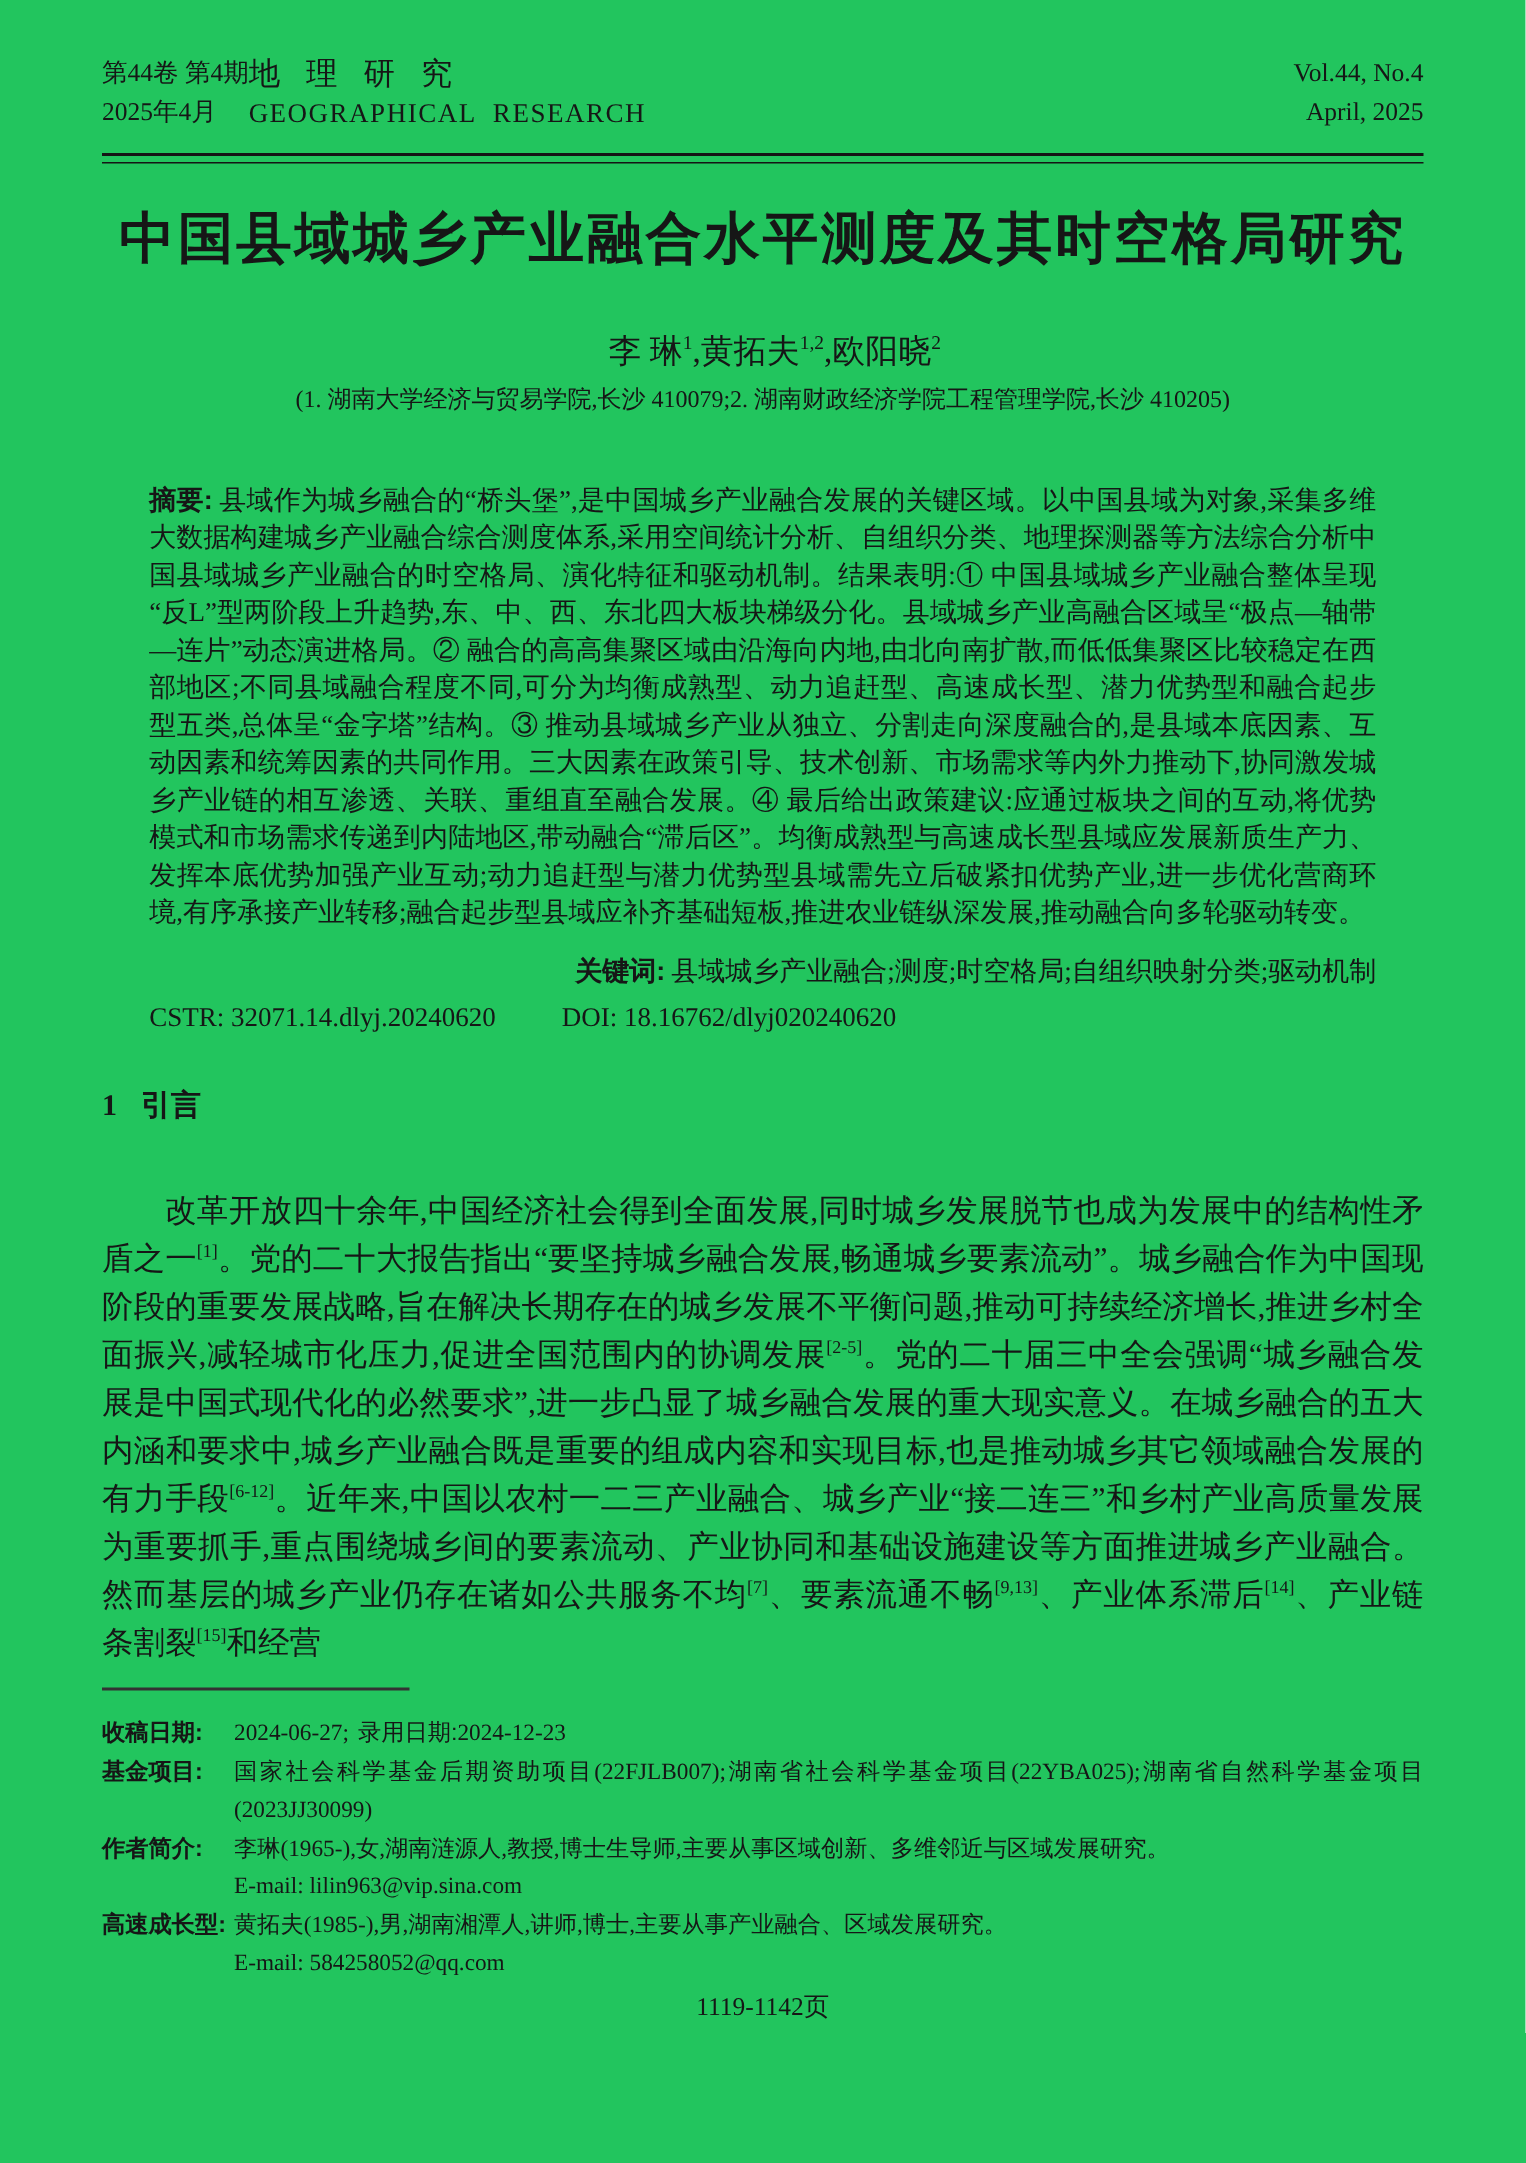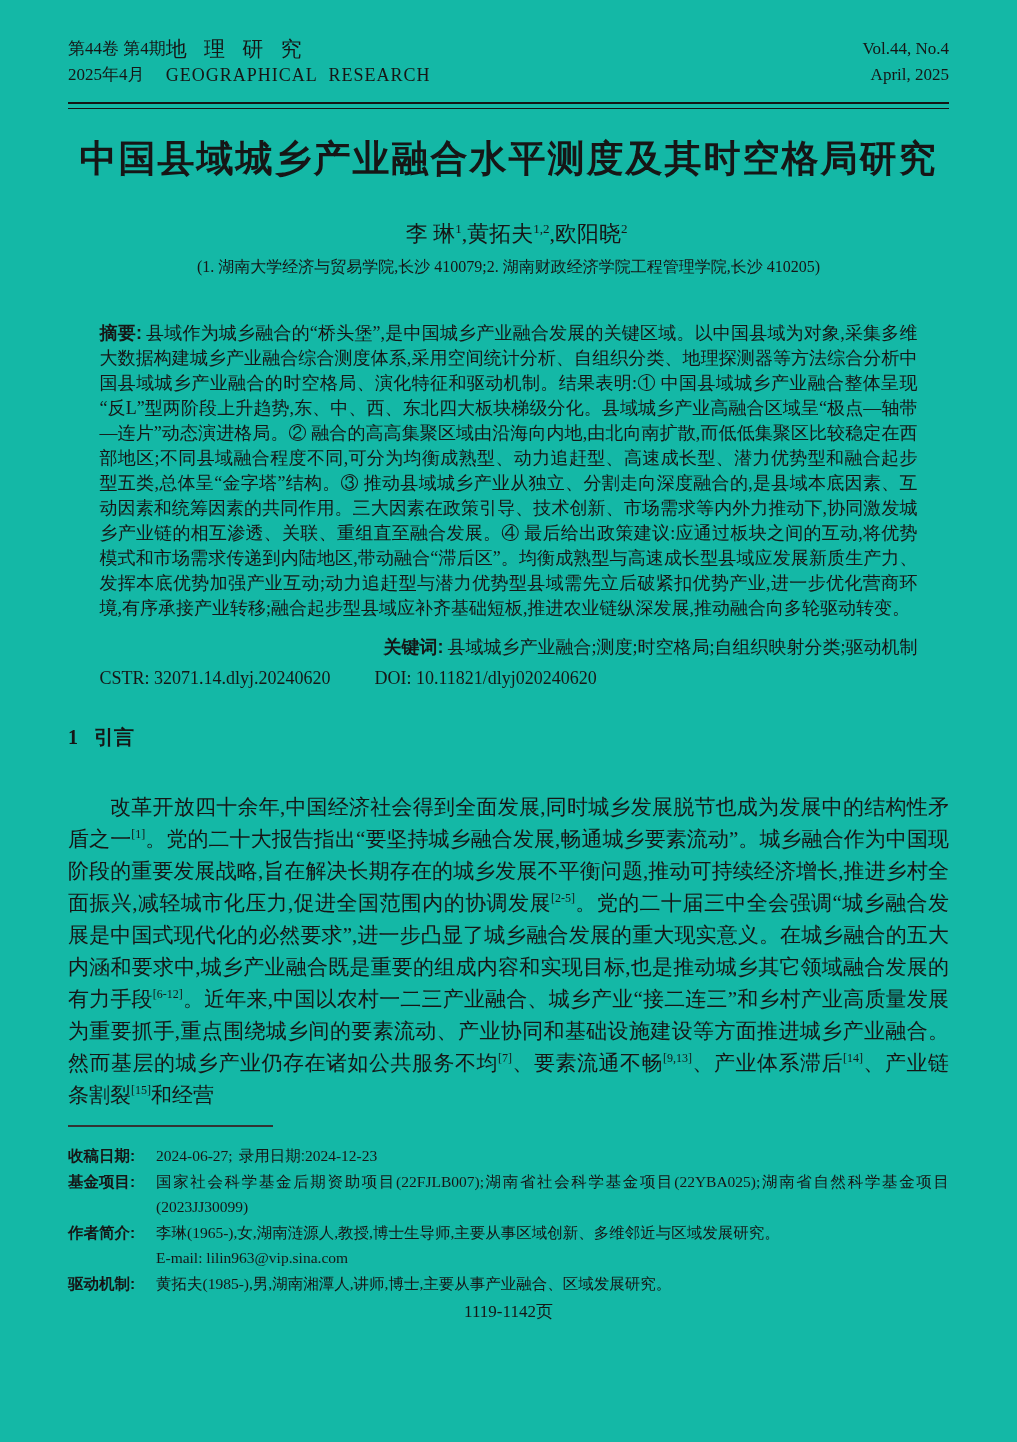--- a/index.html
+++ b/index.html
@@ -1,20 +1,20 @@
 <!DOCTYPE html>
 <html lang="zh"><head>
 <meta charset="utf-8">
 <style>
   html,body{margin:0;padding:0;background:#ffffff;}
   .page{
     position:relative;
     width:1017px;height:1442px;
     margin:0 auto;
-    background:#14b8a6;
+    background:#22c55e;
     color:#161616;
     overflow:hidden;
     font-family:"Liberation Serif","DejaVu Serif",serif;
   }
   .sans{font-family:"Liberation Sans","DejaVu Sans",sans-serif;}
 
   
   .jheader{
     margin:36px 68px 0 68px;
     display:flex;justify-content:space-between;align-items:flex-start;
@@ -144,21 +144,21 @@
 
   <div class="abstract">
     <span class="lbl">摘要:</span><span>县域作为城乡融合的“桥头堡”,是中国城乡产业融合发展的关键区域。以中国县域为对象,采集多维大数据构建城乡产业融合综合测度体系,采用空间统计分析、自组织分类、地理探测器等方法综合分析中国县域城乡产业融合的时空格局、演化特征和驱动机制。结果表明:① 中国县域城乡产业融合整体呈现“反L”型两阶段上升趋势,东、中、西、东北四大板块梯级分化。县域城乡产业高融合区域呈“极点—轴带—连片”动态演进格局。② 融合的高高集聚区域由沿海向内地,由北向南扩散,而低低集聚区比较稳定在西部地区;不同县域融合程度不同,可分为均衡成熟型、动力追赶型、高速成长型、潜力优势型和融合起步型五类,总体呈“金字塔”结构。③ 推动县域城乡产业从独立、分割走向深度融合的,是县域本底因素、互动因素和统筹因素的共同作用。三大因素在政策引导、技术创新、市场需求等内外力推动下,协同激发城乡产业链的相互渗透、关联、重组直至融合发展。④ 最后给出政策建议:应通过板块之间的互动,将优势模式和市场需求传递到内陆地区,带动融合“滞后区”。均衡成熟型与高速成长型县域应发展新质生产力、发挥本底优势加强产业互动;动力追赶型与潜力优势型县域需先立后破紧扣优势产业,进一步优化营商环境,有序承接产业转移;融合起步型县域应补齐基础短板,推进农业链纵深发展,推动融合向多轮驱动转变。</span>
   </div>
 
   <div class="keywords">
     <span class="lbl">关键词:</span><span>县域城乡产业融合;测度;时空格局;自组织映射分类;驱动机制</span>
   </div>
 
   <div class="ids">
-    <span class="cstr">CSTR: 32071.14.dlyj.20240620</span><span>DOI: 10.11821/dlyj020240620</span>
+    <span class="cstr">CSTR: 32071.14.dlyj.20240620</span><span>DOI: 18.16762/dlyj020240620</span>
   </div>
 
   <h2 class="sec-heading" style="margin-bottom:0;">
     <span>1</span><span class="sec-title">引言</span>
   </h2>
 
   <p class="body-par" style="margin-bottom:0;">
     <span>改革开放四十余年,中国经济社会得到全面发展,同时城乡发展脱节也成为发展中的结构性矛盾之一</span><sup>[1]</sup><span>。党的二十大报告指出“要坚持城乡融合发展,畅通城乡要素流动”。城乡融合作为中国现阶段的重要发展战略,旨在解决长期存在的城乡发展不平衡问题,推动可持续经济增长,推进乡村全面振兴,减轻城市化压力,促进全国范围内的协调发展</span><sup>[2-5]</sup><span>。党的二十届三中全会强调“城乡融合发展是中国式现代化的必然要求”,进一步凸显了城乡融合发展的重大现实意义。在城乡融合的五大内涵和要求中,城乡产业融合既是重要的组成内容和实现目标,也是推动城乡其它领域融合发展的有力手段</span><sup>[6-12]</sup><span>。近年来,中国以农村一二三产业融合、城乡产业“接二连三”和乡村产业高质量发展为重要抓手,重点围绕城乡间的要素流动、产业协同和基础设施建设等方面推进城乡产业融合。然而基层的城乡产业仍存在诸如公共服务不均</span><sup>[7]</sup><span>、要素流通不畅</span><sup>[9,13]</sup><span>、产业体系滞后</span><sup>[14]</sup><span>、产业链条割裂</span><sup>[15]</sup><span>和经营</span>
   </p>
 
@@ -176,22 +176,23 @@
       <div class="fn-text">国家社会科学基金后期资助项目(22FJLB007);湖南省社会科学基金项目(22YBA025);湖南省自然科学基金项目(2023JJ30099)</div>
     </div>
     <div class="fn-row">
       <div class="fn-label">作者简介:</div>
       <div class="fn-text">
         <div>李琳(1965-),女,湖南涟源人,教授,博士生导师,主要从事区域创新、多维邻近与区域发展研究。</div>
         <div>E-mail: lilin963@vip.sina.com</div>
       </div>
     </div>
     <div class="fn-row">
-      <div class="fn-label">驱动机制:</div>
+      <div class="fn-label">高速成长型:</div>
       <div class="fn-text">
         <div>黄拓夫(1985-),男,湖南湘潭人,讲师,博士,主要从事产业融合、区域发展研究。</div>
+        <div>E-mail: 584258052@qq.com</div>
       </div>
     </div>
   </div>
 
   <div class="page-footer">1119-1142页</div>
 
 </div>
 
 </body></html>

